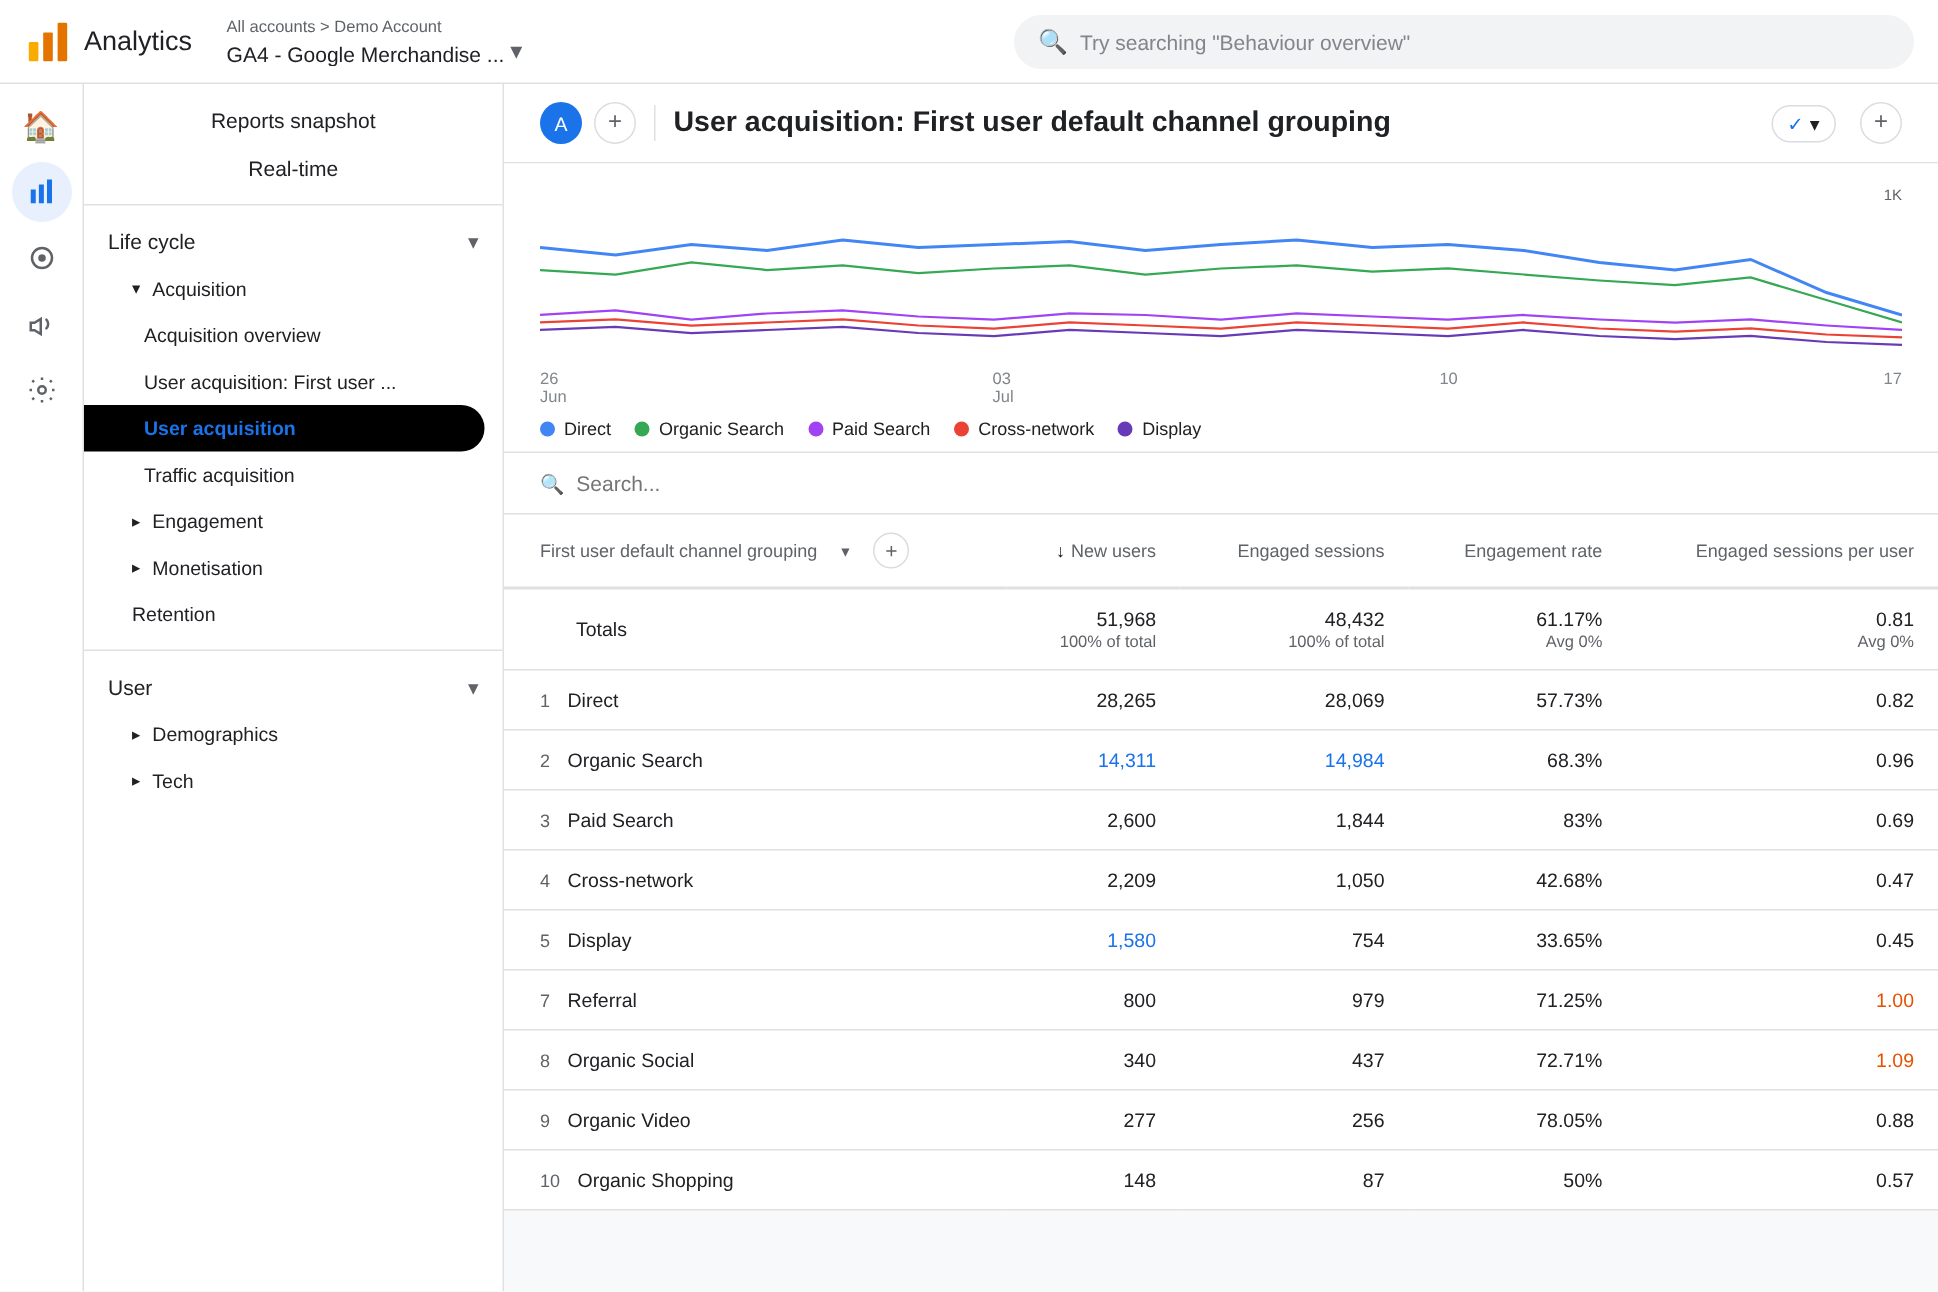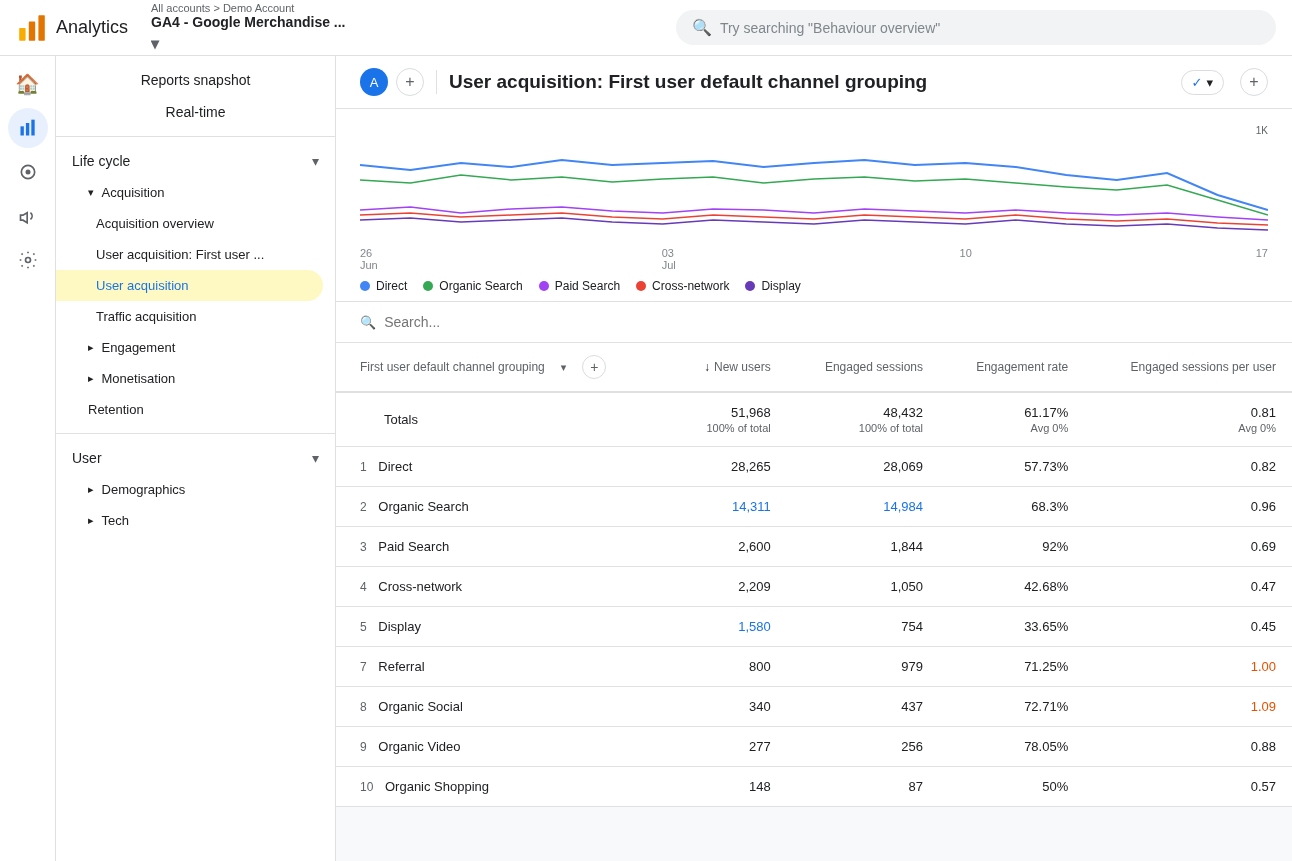--- a/index.html
+++ b/index.html
@@ -4,39 +4,39 @@
   <style>
     * { box-sizing: border-box; margin: 0; padding: 0; }
     body { font-family: 'Google Sans', Arial, sans-serif; font-size: 13px; background: #f8f9fa; color: #202124; display: flex; flex-direction: column; height: 100vh; overflow: hidden; }
 
     
     .topbar { display: flex; align-items: center; background: #fff; border-bottom: 1px solid #e0e0e0; padding: 0 16px; height: 56px; flex-shrink: 0; gap: 23px; }
     .logo { display: flex; align-items: center; gap: 8px; }
     .logo-icon { width: 32px; height: 32px; }
     .logo-text { font-size: 18px; font-weight: 400; color: #202124; white-space: nowrap; }
     .account-path { font-size: 11px; color: #5f6368; }
-    .account-name { font-size: 14px; font-weight: 700; color: #202124; display: flex; align-items: flex-start; gap: 4px; max-width: 220px; white-space: nowrap; overflow: hidden; text-overflow: ellipsis; flex-direction: column; }
+    .account-name { font-size: 14px; font-weight: 400; color: #202124; display: flex; align-items: flex-end; gap: 4px; max-width: 220px; white-space: nowrap; overflow: hidden; text-overflow: ellipsis; }
     .dropdown-arrow { color: #5f6368; font-size: 16px; }
     .search-bar { flex: 1; max-width: 600px; display: flex; align-items: center; background: #f1f3f4; border-radius: 24px; padding: 8px 16px; gap: 8px; cursor: text; }
     .search-icon-top { color: #5f6368; font-size: 16px; }
     .search-placeholder { color: #80868b; font-size: 14px; }
 
     
     .main { display: flex; flex: 1; overflow: hidden; }
 
     
     .icon-rail { width: 56px; background: #fff; border-right: 1px solid #e0e0e0; display: flex; flex-direction: column; align-items: center; padding-top: 8px; gap: 4px; flex-shrink: 0; }
     .rail-icon { width: 40px; height: 40px; border-radius: 20px; display: flex; align-items: center; justify-content: center; cursor: pointer; color: #5f6368; font-size: 20px; }
     .rail-icon.active { background: #e8f0fe; color: #1a73e8; }
 
     
     .sidebar { width: 280px; background: #fff; border-right: 1px solid #e0e0e0; overflow-y: auto; flex-shrink: 0; padding: 8px 0; }
     .sidebar-section-header { font-size: 14px; font-weight: 500; color: #202124; padding: 8px 16px; display: flex; align-items: center; justify-content: space-between; cursor: pointer; }
     .sidebar-item { padding: 8px 16px 8px 24px; font-size: 13px; color: #202124; cursor: pointer; display: flex; align-items: center; gap: 8px; }
-    .sidebar-item.active { background: #fef9c3; color: #1a73e8; font-weight: 400; border-radius: 0 20px 20px 0; margin-right: 12px; }
+    .sidebar-item.active { background: #000000; color: #1a73e8; font-weight: 700; border-radius: 0 20px 20px 0; margin-right: 12px; }
     .sidebar-item.sub { padding-left: 32px; font-size: 13px; }
     .sidebar-item.sub2 { padding-left: 40px; }
     .sidebar-separator { height: 1px; background: #e0e0e0; margin: 8px 0; }
     .sidebar-top-item { padding: 8px 16px; font-size: 14px; font-weight: 400; color: #202124; cursor: pointer; text-align: center; }
     .chevron { font-size: 14px; color: #5f6368; }
 
     
     .content { flex: 1; overflow-y: auto; background: #f8f9fa; }
     .content-inner { padding: 0; }
 
@@ -306,21 +306,21 @@
     <td style="">68.3%</td>
     <td style="">0.96</td>
   </tr>
               <tr>
     <td>
       <span class="row-num">3</span>
       <span class="channel-name">Paid Search</span>
     </td>
     <td style="">2,600</td>
     <td style="">1,844</td>
-    <td style="">92%</td>
+    <td style="">83%</td>
     <td style="">0.69</td>
   </tr>
               <tr>
     <td>
       <span class="row-num">4</span>
       <span class="channel-name">Cross-network</span>
     </td>
     <td style="">2,209</td>
     <td style="">1,050</td>
     <td style="">42.68%</td>

